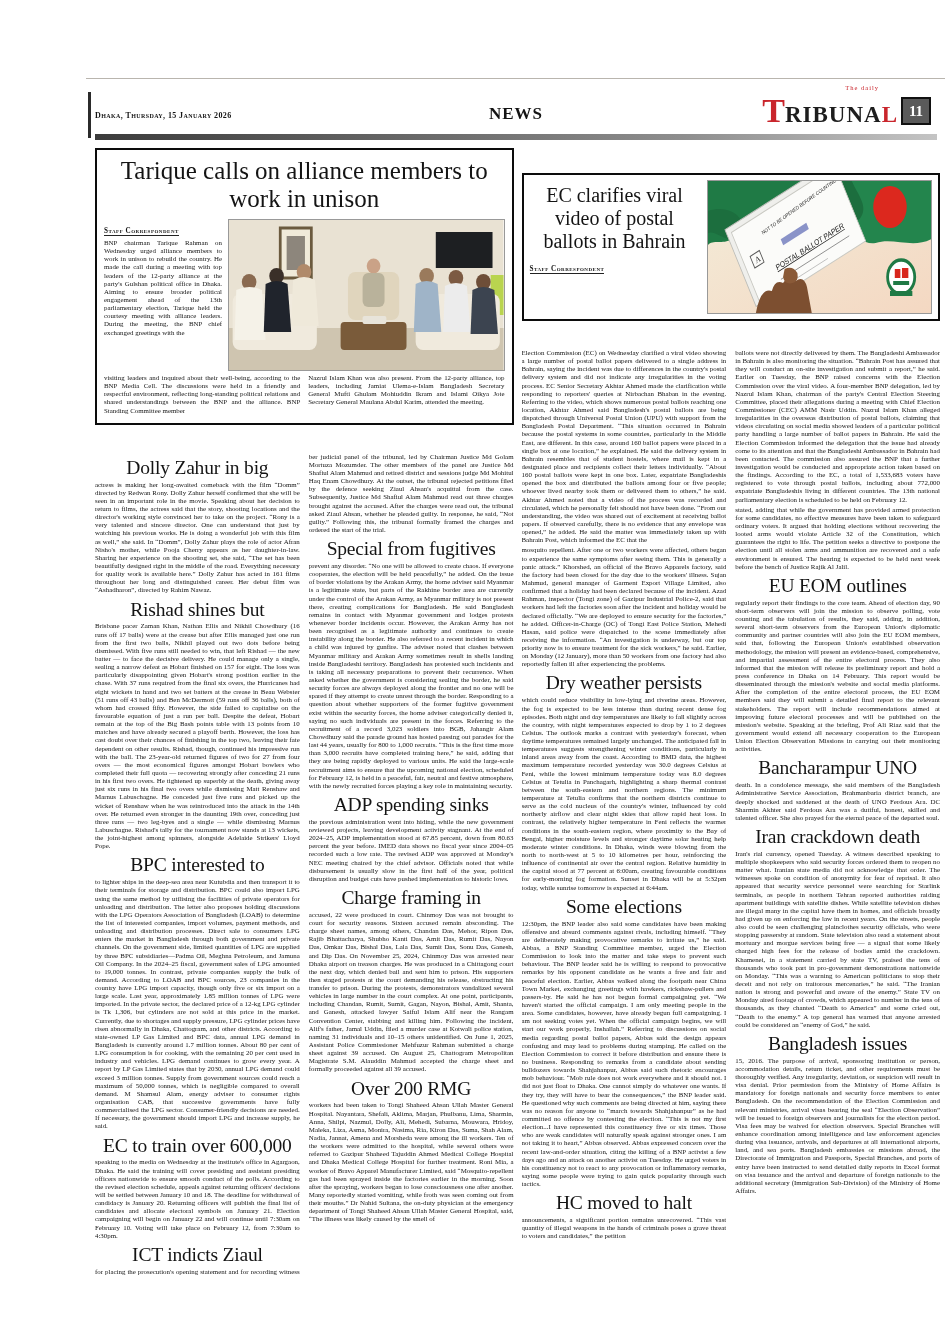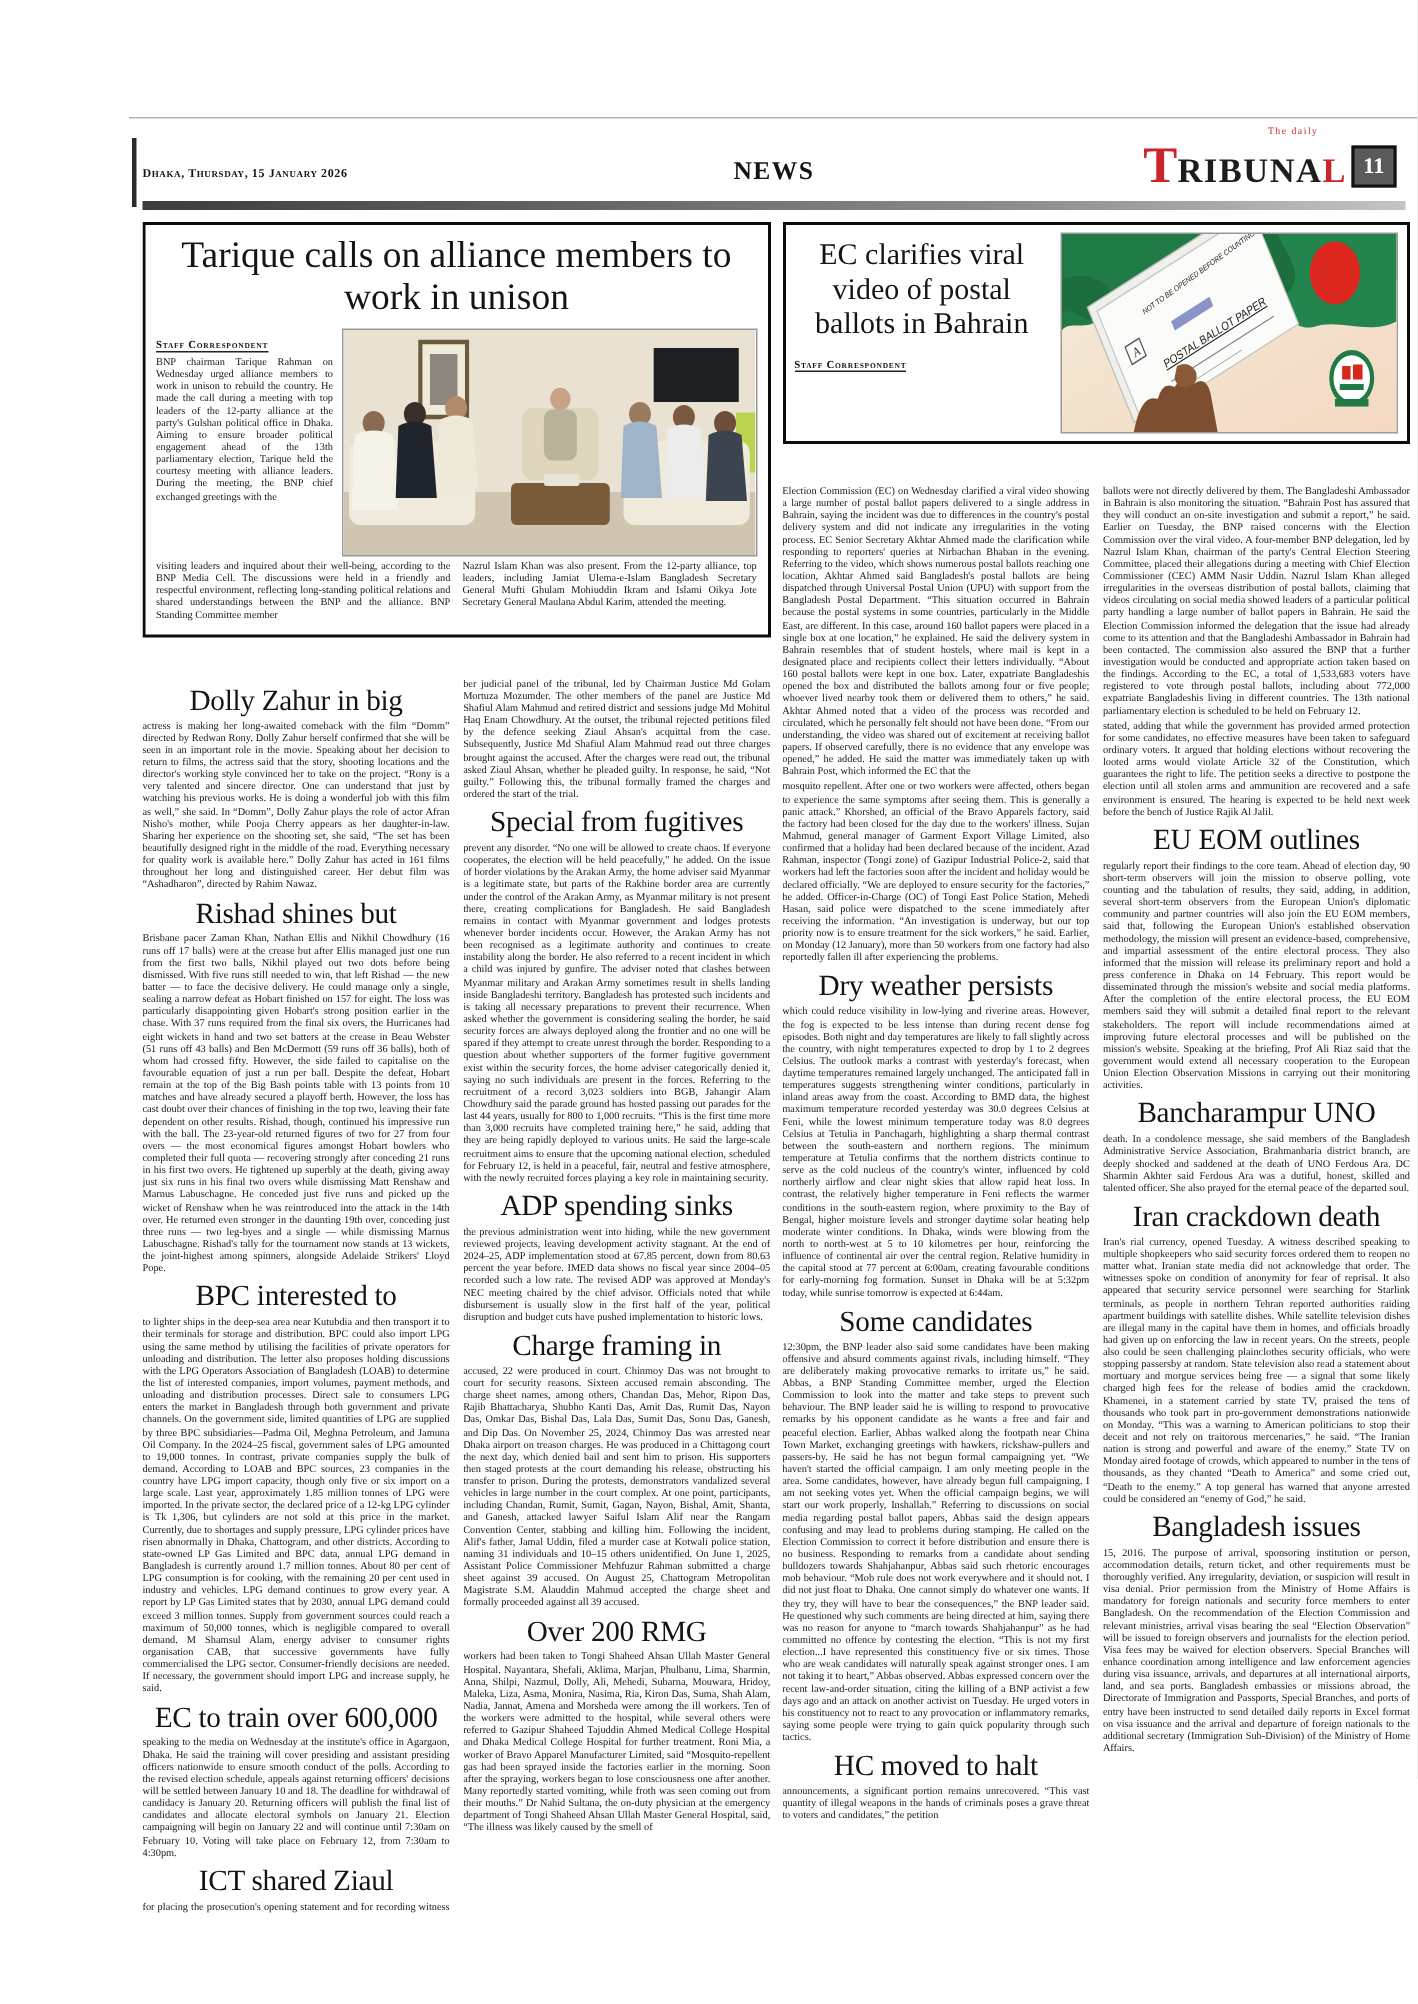--- a/index.html
+++ b/index.html
@@ -31,21 +31,21 @@
   h2.sec{font-size:19.5px;font-weight:normal;text-align:center;margin:5px 0 3px 0;line-height:1.02;letter-spacing:-.2px;}
 
   .leadbox{border:2.5px solid #0c0c0c;padding:5px 7px 6px 7px;background:#fff;}
   .leadbox h1{font-size:25px;font-weight:normal;text-align:center;margin:2px 8px 6px 8px;line-height:1.12;}
   .leadrow{display:flex;gap:6px;}
   .introcol{width:118px;flex:none;overflow:hidden;}
   .photo-meeting{flex:1;height:150px;border:1px solid #999;overflow:hidden;}
   .bottomrow{display:flex;gap:8px;margin-top:3px;}
   .bottomrow p{flex:1;}
 
-  .ecbox{border:2.5px solid #0c0c0c;padding:5px 6px;background:#fff;display:flex;gap:7px;}
+  .ecbox{border:2.5px solid #0c0c0c;padding:5px 6px;background:#fff;display:flex;gap:7px;margin-top:25px;}
   .echead{width:170px;flex:none;}
   .echead h2{font-size:20px;font-weight:normal;text-align:center;margin:4px 2px 4px 2px;line-height:1.15;}
   .photo-ballot{flex:1;height:132px;border:1px solid #999;overflow:hidden;}
   svg{display:block;width:100%;height:100%;}
 </style>
 </head>
 <body>
 
 <div class="page">
   <div class="scan-top"></div>
@@ -108,21 +108,21 @@
       <div class="cols">
         <div class="col">
           <h2 class="sec">Dolly Zahur in big</h2>
           <p class="b">actress is making her long-awaited comeback with the film “Domm” directed by Redwan Rony. Dolly Zahur herself confirmed that she will be seen in an important role in the movie. Speaking about her decision to return to films, the actress said that the story, shooting locations and the director's working style convinced her to take on the project. “Rony is a very talented and sincere director. One can understand that just by watching his previous works. He is doing a wonderful job with this film as well,” she said. In “Domm”, Dolly Zahur plays the role of actor Afran Nisho's mother, while Pooja Cherry appears as her daughter-in-law. Sharing her experience on the shooting set, she said, “The set has been beautifully designed right in the middle of the road. Everything necessary for quality work is available here.” Dolly Zahur has acted in 161 films throughout her long and distinguished career. Her debut film was “Ashadharon”, directed by Rahim Nawaz.</p>
           <h2 class="sec">Rishad shines but</h2>
           <p class="b">Brisbane pacer Zaman Khan, Nathan Ellis and Nikhil Chowdhury (16 runs off 17 balls) were at the crease but after Ellis managed just one run from the first two balls, Nikhil played out two dots before being dismissed. With five runs still needed to win, that left Rishad — the new batter — to face the decisive delivery. He could manage only a single, sealing a narrow defeat as Hobart finished on 157 for eight. The loss was particularly disappointing given Hobart's strong position earlier in the chase. With 37 runs required from the final six overs, the Hurricanes had eight wickets in hand and two set batters at the crease in Beau Webster (51 runs off 43 balls) and Ben McDermott (59 runs off 36 balls), both of whom had crossed fifty. However, the side failed to capitalise on the favourable equation of just a run per ball. Despite the defeat, Hobart remain at the top of the Big Bash points table with 13 points from 10 matches and have already secured a playoff berth. However, the loss has cast doubt over their chances of finishing in the top two, leaving their fate dependent on other results. Rishad, though, continued his impressive run with the ball. The 23-year-old returned figures of two for 27 from four overs — the most economical figures amongst Hobart bowlers who completed their full quota — recovering strongly after conceding 21 runs in his first two overs. He tightened up superbly at the death, giving away just six runs in his final two overs while dismissing Matt Renshaw and Marnus Labuschagne. He conceded just five runs and picked up the wicket of Renshaw when he was reintroduced into the attack in the 14th over. He returned even stronger in the daunting 19th over, conceding just three runs — two leg-byes and a single — while dismissing Marnus Labuschagne. Rishad's tally for the tournament now stands at 13 wickets, the joint-highest among spinners, alongside Adelaide Strikers' Lloyd Pope.</p>
           <h2 class="sec">BPC interested to</h2>
           <p class="b">to lighter ships in the deep-sea area near Kutubdia and then transport it to their terminals for storage and distribution. BPC could also import LPG using the same method by utilising the facilities of private operators for unloading and distribution. The letter also proposes holding discussions with the LPG Operators Association of Bangladesh (LOAB) to determine the list of interested companies, import volumes, payment methods, and unloading and distribution processes. Direct sale to consumers LPG enters the market in Bangladesh through both government and private channels. On the government side, limited quantities of LPG are supplied by three BPC subsidiaries—Padma Oil, Meghna Petroleum, and Jamuna Oil Company. In the 2024–25 fiscal, government sales of LPG amounted to 19,000 tonnes. In contrast, private companies supply the bulk of demand. According to LOAB and BPC sources, 23 companies in the country have LPG import capacity, though only five or six import on a large scale. Last year, approximately 1.85 million tonnes of LPG were imported. In the private sector, the declared price of a 12-kg LPG cylinder is Tk 1,306, but cylinders are not sold at this price in the market. Currently, due to shortages and supply pressure, LPG cylinder prices have risen abnormally in Dhaka, Chattogram, and other districts. According to state-owned LP Gas Limited and BPC data, annual LPG demand in Bangladesh is currently around 1.7 million tonnes. About 80 per cent of LPG consumption is for cooking, with the remaining 20 per cent used in industry and vehicles. LPG demand continues to grow every year. A report by LP Gas Limited states that by 2030, annual LPG demand could exceed 3 million tonnes. Supply from government sources could reach a maximum of 50,000 tonnes, which is negligible compared to overall demand. M Shamsul Alam, energy adviser to consumer rights organisation CAB, that successive governments have fully commercialised the LPG sector. Consumer-friendly decisions are needed. If necessary, the government should import LPG and increase supply, he said.</p>
           <h2 class="sec">EC to train over 600,000</h2>
           <p class="b">speaking to the media on Wednesday at the institute's office in Agargaon, Dhaka. He said the training will cover presiding and assistant presiding officers nationwide to ensure smooth conduct of the polls. According to the revised election schedule, appeals against returning officers' decisions will be settled between January 10 and 18. The deadline for withdrawal of candidacy is January 20. Returning officers will publish the final list of candidates and allocate electoral symbols on January 21. Election campaigning will begin on January 22 and will continue until 7:30am on February 10. Voting will take place on February 12, from 7:30am to 4:30pm.</p>
-          <h2 class="sec">ICT shared Ziaul</h2>
+          <h2 class="sec">ICT indicts Ziaul</h2>
           <p class="b">for placing the prosecution's opening statement and for recording witness testimonies. The order was issued by a three-mem-</p>
         </div>
         <div class="col">
           <p class="b">ber judicial panel of the tribunal, led by Chairman Justice Md Golam Mortuza Mozumder. The other members of the panel are Justice Md Shafiul Alam Mahmud and retired district and sessions judge Md Mohitul Haq Enam Chowdhury. At the outset, the tribunal rejected petitions filed by the defence seeking Ziaul Ahsan's acquittal from the case. Subsequently, Justice Md Shafiul Alam Mahmud read out three charges brought against the accused. After the charges were read out, the tribunal asked Ziaul Ahsan, whether he pleaded guilty. In response, he said, “Not guilty.” Following this, the tribunal formally framed the charges and ordered the start of the trial.</p>
           <h2 class="sec">Special from fugitives</h2>
           <p class="b">prevent any disorder. “No one will be allowed to create chaos. If everyone cooperates, the election will be held peacefully,” he added. On the issue of border violations by the Arakan Army, the home adviser said Myanmar is a legitimate state, but parts of the Rakhine border area are currently under the control of the Arakan Army, as Myanmar military is not present there, creating complications for Bangladesh. He said Bangladesh remains in contact with Myanmar government and lodges protests whenever border incidents occur. However, the Arakan Army has not been recognised as a legitimate authority and continues to create instability along the border. He also referred to a recent incident in which a child was injured by gunfire. The adviser noted that clashes between Myanmar military and Arakan Army sometimes result in shells landing inside Bangladeshi territory. Bangladesh has protested such incidents and is taking all necessary preparations to prevent their recurrence. When asked whether the government is considering sealing the border, he said security forces are always deployed along the frontier and no one will be spared if they attempt to create unrest through the border. Responding to a question about whether supporters of the former fugitive government exist within the security forces, the home adviser categorically denied it, saying no such individuals are present in the forces. Referring to the recruitment of a record 3,023 soldiers into BGB, Jahangir Alam Chowdhury said the parade ground has hosted passing out parades for the last 44 years, usually for 800 to 1,000 recruits. “This is the first time more than 3,000 recruits have completed training here,” he said, adding that they are being rapidly deployed to various units. He said the large-scale recruitment aims to ensure that the upcoming national election, scheduled for February 12, is held in a peaceful, fair, neutral and festive atmosphere, with the newly recruited forces playing a key role in maintaining security.</p>
           <h2 class="sec">ADP spending sinks</h2>
           <p class="b">the previous administration went into hiding, while the new government reviewed projects, leaving development activity stagnant. At the end of 2024–25, ADP implementation stood at 67.85 percent, down from 80.63 percent the year before. IMED data shows no fiscal year since 2004–05 recorded such a low rate. The revised ADP was approved at Monday's NEC meeting chaired by the chief advisor. Officials noted that while disbursement is usually slow in the first half of the year, political disruption and budget cuts have pushed implementation to historic lows.</p>
           <h2 class="sec">Charge framing in</h2>
           <p class="b">accused, 22 were produced in court. Chinmoy Das was not brought to court for security reasons. Sixteen accused remain absconding. The charge sheet names, among others, Chandan Das, Mehor, Ripon Das, Rajib Bhattacharya, Shubho Kanti Das, Amit Das, Rumit Das, Nayon Das, Omkar Das, Bishal Das, Lala Das, Sumit Das, Sonu Das, Ganesh, and Dip Das. On November 25, 2024, Chinmoy Das was arrested near Dhaka airport on treason charges. He was produced in a Chittagong court the next day, which denied bail and sent him to prison. His supporters then staged protests at the court demanding his release, obstructing his transfer to prison. During the protests, demonstrators vandalized several vehicles in large number in the court complex. At one point, participants, including Chandan, Rumit, Sumit, Gagan, Nayon, Bishal, Amit, Shanta, and Ganesh, attacked lawyer Saiful Islam Alif near the Rangam Convention Center, stabbing and killing him. Following the incident, Alif's father, Jamal Uddin, filed a murder case at Kotwali police station, naming 31 individuals and 10–15 others unidentified. On June 1, 2025, Assistant Police Commissioner Mehfuzur Rahman submitted a charge sheet against 39 accused. On August 25, Chattogram Metropolitan Magistrate S.M. Alauddin Mahmud accepted the charge sheet and formally proceeded against all 39 accused.</p>
@@ -174,21 +174,21 @@
             </g>
           </svg>
         </div>
       </section>
       <div class="cols">
         <div class="col">
           <p class="b">Election Commission (EC) on Wednesday clarified a viral video showing a large number of postal ballot papers delivered to a single address in Bahrain, saying the incident was due to differences in the country's postal delivery system and did not indicate any irregularities in the voting process. EC Senior Secretary Akhtar Ahmed made the clarification while responding to reporters' queries at Nirbachan Bhaban in the evening. Referring to the video, which shows numerous postal ballots reaching one location, Akhtar Ahmed said Bangladesh's postal ballots are being dispatched through Universal Postal Union (UPU) with support from the Bangladesh Postal Department. “This situation occurred in Bahrain because the postal systems in some countries, particularly in the Middle East, are different. In this case, around 160 ballot papers were placed in a single box at one location,” he explained. He said the delivery system in Bahrain resembles that of student hostels, where mail is kept in a designated place and recipients collect their letters individually. “About 160 postal ballots were kept in one box. Later, expatriate Bangladeshis opened the box and distributed the ballots among four or five people; whoever lived nearby took them or delivered them to others,” he said. Akhtar Ahmed noted that a video of the process was recorded and circulated, which he personally felt should not have been done. “From our understanding, the video was shared out of excitement at receiving ballot papers. If observed carefully, there is no evidence that any envelope was opened,” he added. He said the matter was immediately taken up with Bahrain Post, which informed the EC that the</p>
           <p class="b">mosquito repellent. After one or two workers were affected, others began to experience the same symptoms after seeing them. This is generally a panic attack.” Khorshed, an official of the Bravo Apparels factory, said the factory had been closed for the day due to the workers' illness. Sujan Mahmud, general manager of Garment Export Village Limited, also confirmed that a holiday had been declared because of the incident. Azad Rahman, inspector (Tongi zone) of Gazipur Industrial Police-2, said that workers had left the factories soon after the incident and holiday would be declared officially. “We are deployed to ensure security for the factories,” he added. Officer-in-Charge (OC) of Tongi East Police Station, Mehedi Hasan, said police were dispatched to the scene immediately after receiving the information. “An investigation is underway, but our top priority now is to ensure treatment for the sick workers,” he said. Earlier, on Monday (12 January), more than 50 workers from one factory had also reportedly fallen ill after experiencing the problems.</p>
           <h2 class="sec">Dry weather persists</h2>
           <p class="b">which could reduce visibility in low-lying and riverine areas. However, the fog is expected to be less intense than during recent dense fog episodes. Both night and day temperatures are likely to fall slightly across the country, with night temperatures expected to drop by 1 to 2 degrees Celsius. The outlook marks a contrast with yesterday's forecast, when daytime temperatures remained largely unchanged. The anticipated fall in temperatures suggests strengthening winter conditions, particularly in inland areas away from the coast. According to BMD data, the highest maximum temperature recorded yesterday was 30.0 degrees Celsius at Feni, while the lowest minimum temperature today was 8.0 degrees Celsius at Tetulia in Panchagarh, highlighting a sharp thermal contrast between the south-eastern and northern regions. The minimum temperature at Tetulia confirms that the northern districts continue to serve as the cold nucleus of the country's winter, influenced by cold northerly airflow and clear night skies that allow rapid heat loss. In contrast, the relatively higher temperature in Feni reflects the warmer conditions in the south-eastern region, where proximity to the Bay of Bengal, higher moisture levels and stronger daytime solar heating help moderate winter conditions. In Dhaka, winds were blowing from the north to north-west at 5 to 10 kilometres per hour, reinforcing the influence of continental air over the central region. Relative humidity in the capital stood at 77 percent at 6:00am, creating favourable conditions for early-morning fog formation. Sunset in Dhaka will be at 5:32pm today, while sunrise tomorrow is expected at 6:44am.</p>
-          <h2 class="sec">Some candidates</h2>
+          <h2 class="sec">Some elections</h2>
           <p class="b">12:30pm, the BNP leader also said some candidates have been making offensive and absurd comments against rivals, including himself. “They are deliberately making provocative remarks to irritate us,” he said. Abbas, a BNP Standing Committee member, urged the Election Commission to look into the matter and take steps to prevent such behaviour. The BNP leader said he is willing to respond to provocative remarks by his opponent candidate as he wants a free and fair and peaceful election. Earlier, Abbas walked along the footpath near China Town Market, exchanging greetings with hawkers, rickshaw-pullers and passers-by. He said he has not begun formal campaigning yet. “We haven't started the official campaign. I am only meeting people in the area. Some candidates, however, have already begun full campaigning. I am not seeking votes yet. When the official campaign begins, we will start our work properly, Inshallah.” Referring to discussions on social media regarding postal ballot papers, Abbas said the design appears confusing and may lead to problems during stamping. He called on the Election Commission to correct it before distribution and ensure there is no business. Responding to remarks from a candidate about sending bulldozers towards Shahjahanpur, Abbas said such rhetoric encourages mob behaviour. “Mob rule does not work everywhere and it should not. I did not just float to Dhaka. One cannot simply do whatever one wants. If they try, they will have to bear the consequences,” the BNP leader said. He questioned why such comments are being directed at him, saying there was no reason for anyone to “march towards Shahjahanpur” as he had committed no offence by contesting the election. “This is not my first election...I have represented this constituency five or six times. Those who are weak candidates will naturally speak against stronger ones. I am not taking it to heart,” Abbas observed. Abbas expressed concern over the recent law-and-order situation, citing the killing of a BNP activist a few days ago and an attack on another activist on Tuesday. He urged voters in his constituency not to react to any provocation or inflammatory remarks, saying some people were trying to gain quick popularity through such tactics.</p>
           <h2 class="sec">HC moved to halt</h2>
           <p class="b">announcements, a significant portion remains unrecovered. “This vast quantity of illegal weapons in the hands of criminals poses a grave threat to voters and candidates,” the petition</p>
         </div>
         <div class="col">
           <p class="b">ballots were not directly delivered by them. The Bangladeshi Ambassador in Bahrain is also monitoring the situation. “Bahrain Post has assured that they will conduct an on-site investigation and submit a report,” he said. Earlier on Tuesday, the BNP raised concerns with the Election Commission over the viral video. A four-member BNP delegation, led by Nazrul Islam Khan, chairman of the party's Central Election Steering Committee, placed their allegations during a meeting with Chief Election Commissioner (CEC) AMM Nasir Uddin. Nazrul Islam Khan alleged irregularities in the overseas distribution of postal ballots, claiming that videos circulating on social media showed leaders of a particular political party handling a large number of ballot papers in Bahrain. He said the Election Commission informed the delegation that the issue had already come to its attention and that the Bangladeshi Ambassador in Bahrain had been contacted. The commission also assured the BNP that a further investigation would be conducted and appropriate action taken based on the findings. According to the EC, a total of 1,533,683 voters have registered to vote through postal ballots, including about 772,000 expatriate Bangladeshis living in different countries. The 13th national parliamentary election is scheduled to be held on February 12.</p>
           <p class="b">stated, adding that while the government has provided armed protection for some candidates, no effective measures have been taken to safeguard ordinary voters. It argued that holding elections without recovering the looted arms would violate Article 32 of the Constitution, which guarantees the right to life. The petition seeks a directive to postpone the election until all stolen arms and ammunition are recovered and a safe environment is ensured. The hearing is expected to be held next week before the bench of Justice Rajik Al Jalil.</p>
           <h2 class="sec">EU EOM outlines</h2>
           <p class="b">regularly report their findings to the core team. Ahead of election day, 90 short-term observers will join the mission to observe polling, vote counting and the tabulation of results, they said, adding, in addition, several short-term observers from the European Union's diplomatic community and partner countries will also join the EU EOM members, said that, following the European Union's established observation methodology, the mission will present an evidence-based, comprehensive, and impartial assessment of the entire electoral process. They also informed that the mission will release its preliminary report and hold a press conference in Dhaka on 14 February. This report would be disseminated through the mission's website and social media platforms. After the completion of the entire electoral process, the EU EOM members said they will submit a detailed final report to the relevant stakeholders. The report will include recommendations aimed at improving future electoral processes and will be published on the mission's website. Speaking at the briefing, Prof Ali Riaz said that the government would extend all necessary cooperation to the European Union Election Observation Missions in carrying out their monitoring activities.</p>
           <h2 class="sec">Bancharampur UNO</h2>

